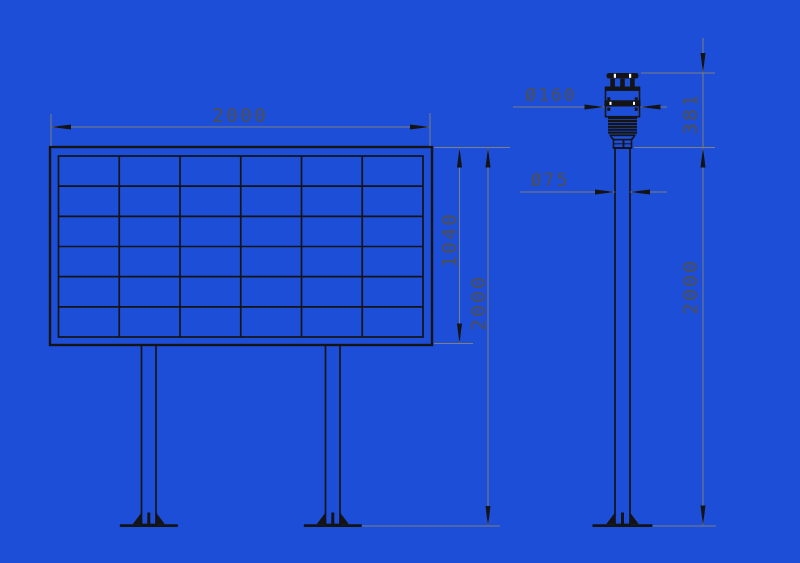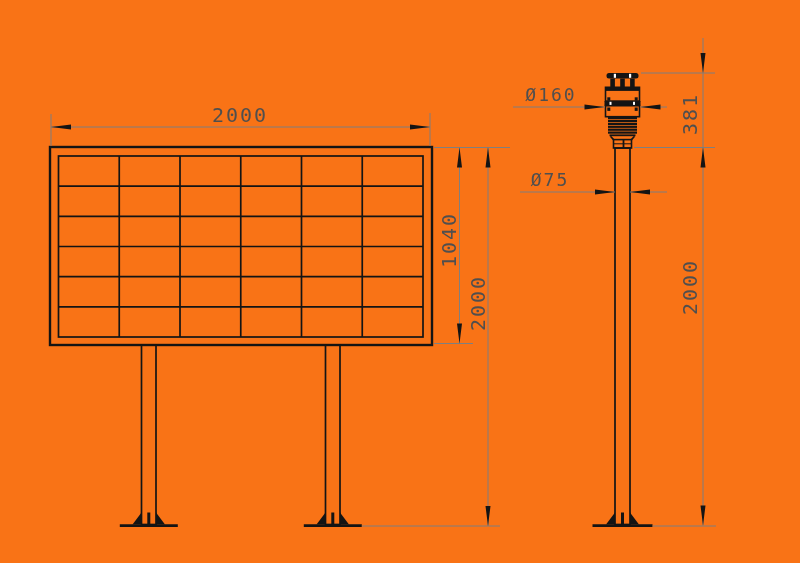--- a/index.html
+++ b/index.html
@@ -1,16 +1,16 @@
 <!DOCTYPE html>
 <html><head>
 <meta charset="utf-8">
 <style>
   html,body{margin:0;padding:0;background:#fff;}
-  #canvas{position:relative;width:800px;height:563px;background:#f97316;overflow:hidden;}
+  #canvas{position:relative;width:800px;height:563px;background:#1d4ed8;overflow:hidden;}
   svg{display:block;}
   .obj{stroke:#141414;fill:none;}
   .objf{fill:#141414;stroke:none;}
   .whitef{fill:#ffffff;stroke:none;}
   .dim{stroke:#7f7f7f;stroke-width:1;fill:none;}
   .arr{fill:#141414;stroke:none;}
   text{font-family:"DejaVu Sans Mono","Liberation Mono",monospace;fill:#4f4f4f;letter-spacing:2px;}
   .t20{font-size:20px;}
   .t18{font-size:18px;}
 </style>

